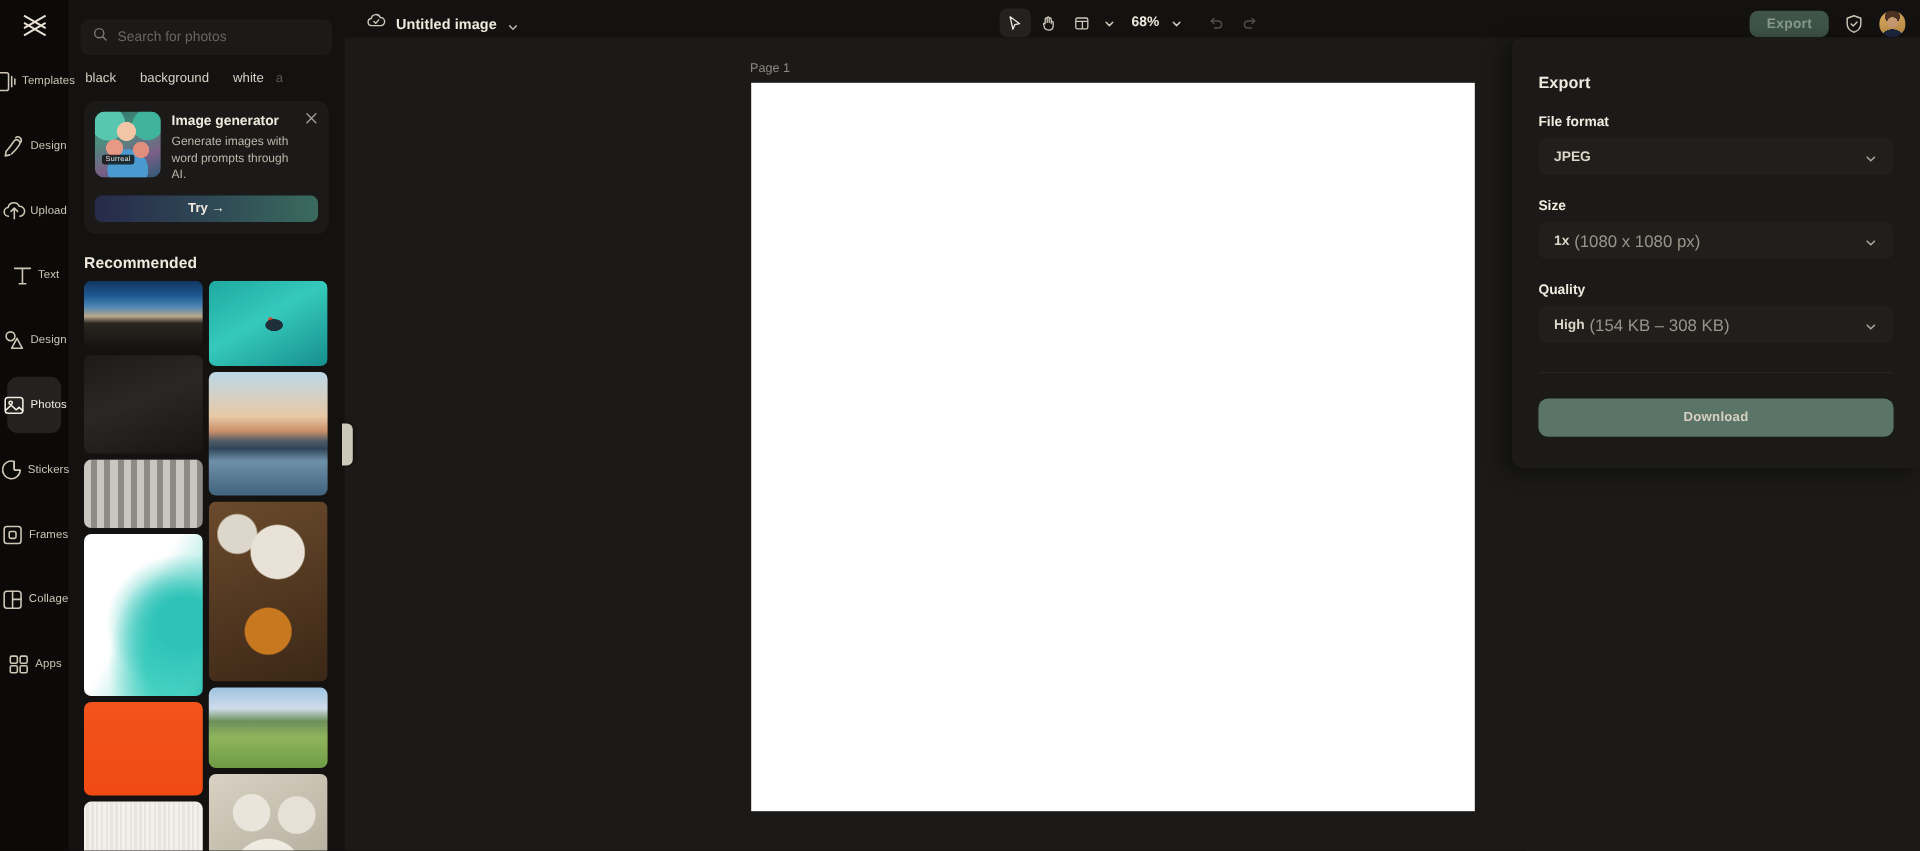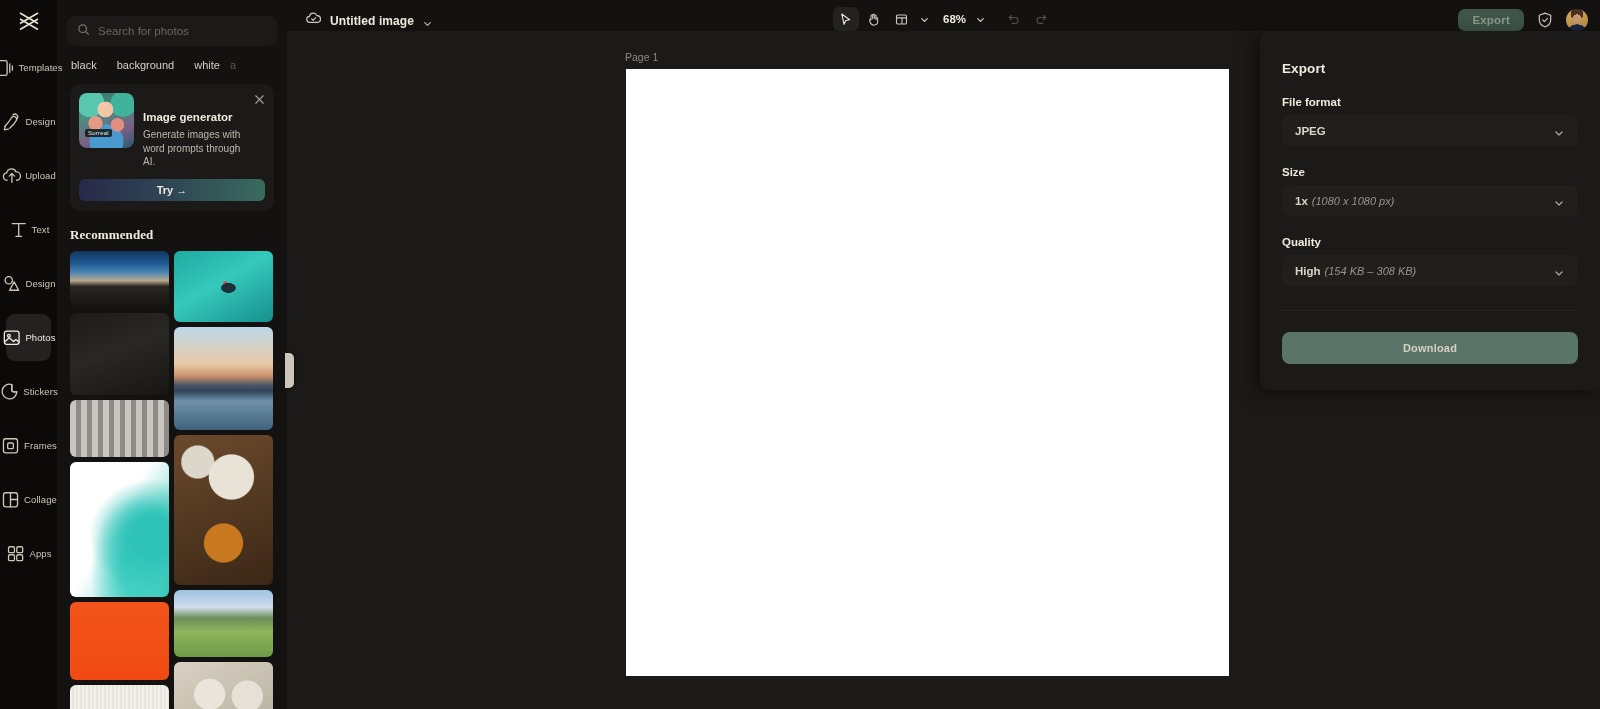--- a/index.html
+++ b/index.html
@@ -81,37 +81,37 @@
       radial-gradient(circle at 20% 18%, #59c7b0 0 22%, transparent 23%),
       radial-gradient(circle at 80% 20%, #3fb39c 0 20%, transparent 21%),
       radial-gradient(circle at 50% 88%, #4a9ad0 0 30%, transparent 31%),
       linear-gradient(160deg, #2e6f68 0%, #4b8f7e 35%, #7a5f86 70%, #2b5a74 100%);
   }
   .promo-thumb .badge {
     position: absolute; left: 6px; bottom: 11px;
     font-size: 6px; color: #efe9de; background: rgba(12,11,10,.78);
     padding: 1px 3px; border-radius: 2px; letter-spacing: .2px;
   }
-  .promo-txt { padding-top: 1px; padding-right: 14px; margin-top: 16px; }
+  .promo-txt { padding-top: 1px; padding-right: 14px; }
   .promo-title { font-size: 11.5px; font-weight: bold; color: #f0ead f; color:#f0eade; line-height: 15px; }
   .promo-desc { font-size: 10px; color: #bdb7ab; line-height: 13.5px; margin-top: 3px; }
   .promo-close {
     position: absolute; right: 8px; top: 8px; width: 13px; height: 13px;
     cursor: pointer; opacity: .75;
   }
   .promo-btn {
     margin-top: 10px; height: 22px; border-radius: 6px;
     background: linear-gradient(90deg, #272a4a 0%, #2f4a55 55%, #3a6b5e 100%);
     display: flex; align-items: center; justify-content: center;
     font-size: 11px; color: #efe9de; cursor: pointer; font-weight: 700;
   }
 
   .sec-title {
     font-size: 13px; font-weight: bold; color: #f0eade;
-    margin: 16px 0 8px 13px; letter-spacing: .1px; font-family: Liberation Serif, serif;
+    margin: 16px 0 8px 13px; letter-spacing: .1px;
   }
 
   
   .grid { display: flex; gap: 5px; padding: 0 13px; }
   .col { display: flex; flex-direction: column; gap: 5px; width: 99px; }
   .ph { width: 99px; border-radius: 6px; overflow: hidden; cursor: pointer; flex: none; }
 
   
   .header {
     position: absolute; left: 287px; top: 0; right: 0; height: 31px;
@@ -181,21 +181,21 @@
   }
   .exp-title { font-size: 13.5px; font-weight: bold; color: #f0eade; letter-spacing: .1px; }
   .exp-label {
     font-size: 11.5px; font-weight: bold; color: #f0eade; margin-top: 20px; margin-bottom: 7px;
   }
   .exp-select {
     height: 31px; background: #201f1c; border-radius: 7px;
     display: flex; align-items: center; padding: 0 13px; cursor: pointer;
   }
   .exp-select .val { font-size: 11.5px; color: #ddd6c8; font-weight: bold; }
-  .exp-select .sub { font-size: 11px; color: #99938a; font-weight: normal; margin-left: 4px; font-style: italic; }
+  .exp-select .sub { font-size: 14px; color: #99938a; font-weight: normal; margin-left: 4px; }
   .exp-select .sel-chev { margin-left: auto; width: 12px; height: 12px; opacity: .8; }
   .exp-divider { height: 1px; background: #262421; margin: 24px 0 0 0; }
   .download-btn {
     margin-top: 21px; height: 32px; background: #5a7567; border-radius: 8px;
     display: flex; align-items: center; justify-content: center;
     font-size: 11px; font-weight: bold; color: #d7d0c2; cursor: pointer; letter-spacing: .2px;
   }
 </style>
 </head>
 <body>

